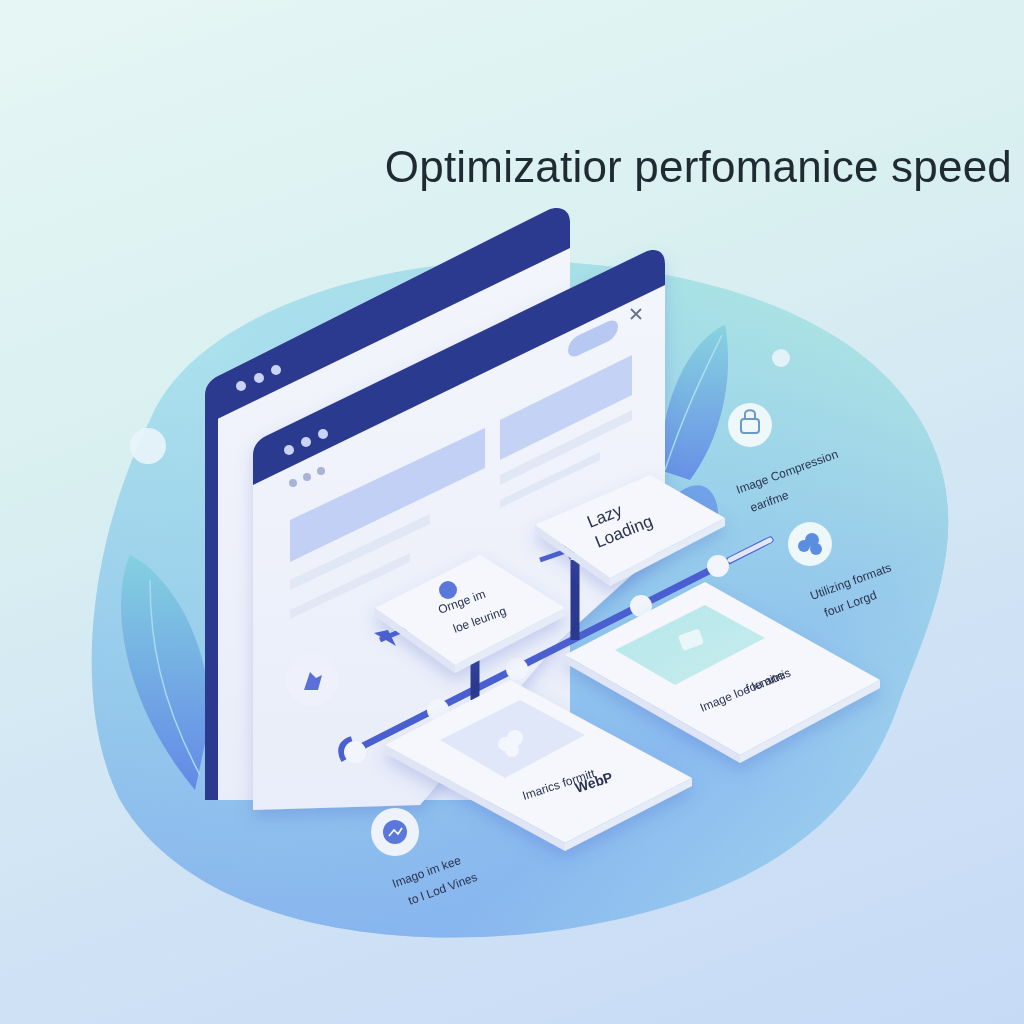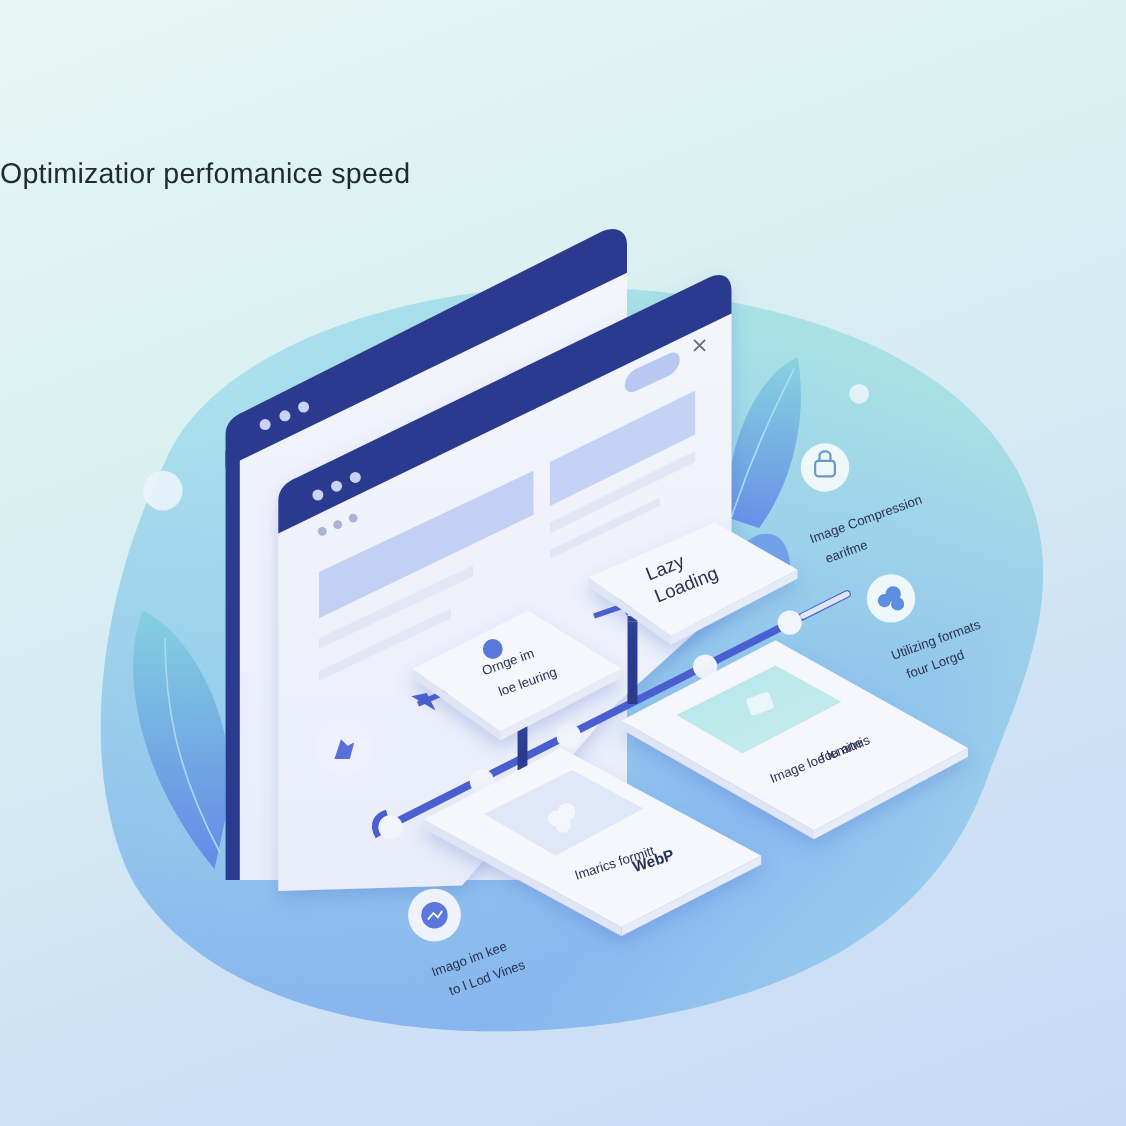--- a/index.html
+++ b/index.html
@@ -1,18 +1,18 @@
 <!DOCTYPE html>
 <html><head>
   <meta charset="utf-8">
   <style>
     html,body{margin:0;padding:0;}
     body{width:1024px;height:1024px;overflow:hidden;font-family:"Liberation Sans",sans-serif;
       background:linear-gradient(160deg,#e6f6f4 0%,#d9f0f1 35%,#cfe2f5 70%,#c6daf6 100%);position:relative;}
-    .title{position:absolute;top:142px;left:0;width:1012px;text-align:left;font-size:26px;color:#1f2a33;letter-spacing:0.2px;}
+    .title{position:absolute;top:142px;left:0;width:1012px;text-align:right;font-size:44px;color:#1f2a33;letter-spacing:0.2px;}
     svg{position:absolute;left:0;top:0;}
     .lbl{font-family:"Liberation Sans",sans-serif;fill:#2a3350;}
   </style>
 </head>
 <body>
 
 <div class="title">Optimizatior perfomanice speed</div>
 
 <svg width="1024" height="1024" viewBox="0 0 1024 1024">
   <defs>

